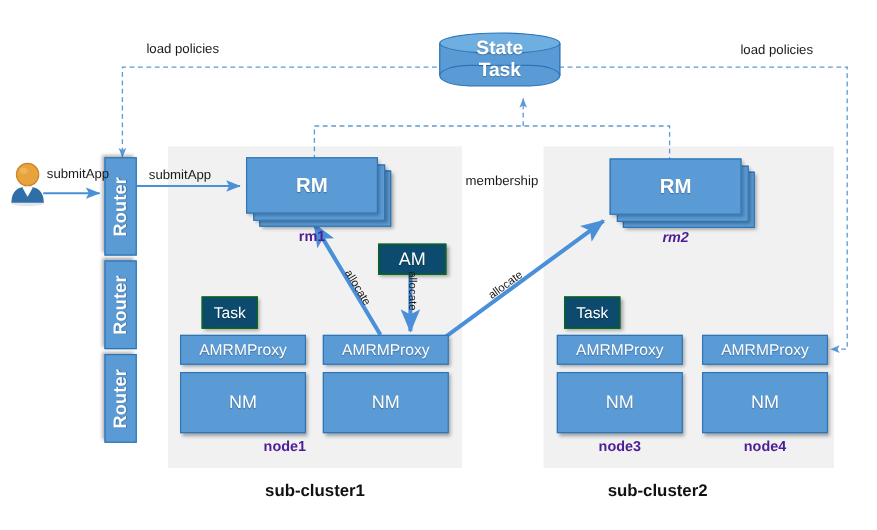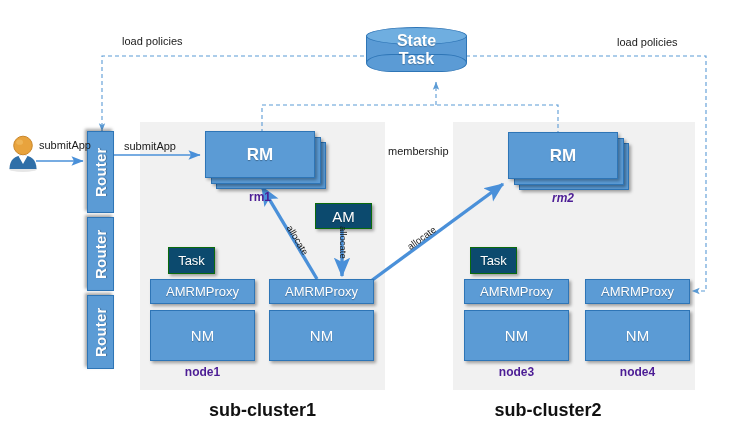--- a/index.html
+++ b/index.html
@@ -49,21 +49,21 @@
     box-sizing:border-box;
     text-shadow:0 1px 1px rgba(0,0,0,.30);
   }
 
   
   .subcluster-bg{
     background:#F1F1F1;
   }
   .subcluster-label{
     font-weight:bold;
-    font-size:18px;
+    font-size:14px;
     color:#111111;
     text-align:center;
     white-space:nowrap;
   }
 
   
   .caption{
     font-weight:bold;
     font-size:12px;
     color:#4c1d95;
@@ -269,21 +269,21 @@
 
   <div class="abs greenbox" style="left:168px;top:247px;width:47px;height:27px;font-size:13px;">
     <span>Task</span>
   </div>
   <div class="abs bluebox" style="left:150px;top:279px;width:105px;height:25px;font-size:13px;">
     <span>AMRMProxy</span>
   </div>
   <div class="abs bluebox" style="left:150px;top:310px;width:105px;height:51px;font-size:15px;">
     <span>NM</span>
   </div>
-  <div class="abs caption" style="left:150px;top:365px;width:105px;">node1</div>
+  <div class="abs caption" style="left:150px;top:365px;width:105px;text-align:right;">node1</div>
 
   <div class="abs bluebox" style="left:269px;top:279px;width:105px;height:25px;font-size:13px;">
     <span>AMRMProxy</span>
   </div>
   <div class="abs bluebox" style="left:269px;top:310px;width:105px;height:51px;font-size:15px;">
     <span>NM</span>
   </div>
 
   <div class="abs greenbox" style="left:470px;top:247px;width:47px;height:27px;font-size:13px;">
     <span>Task</span>

